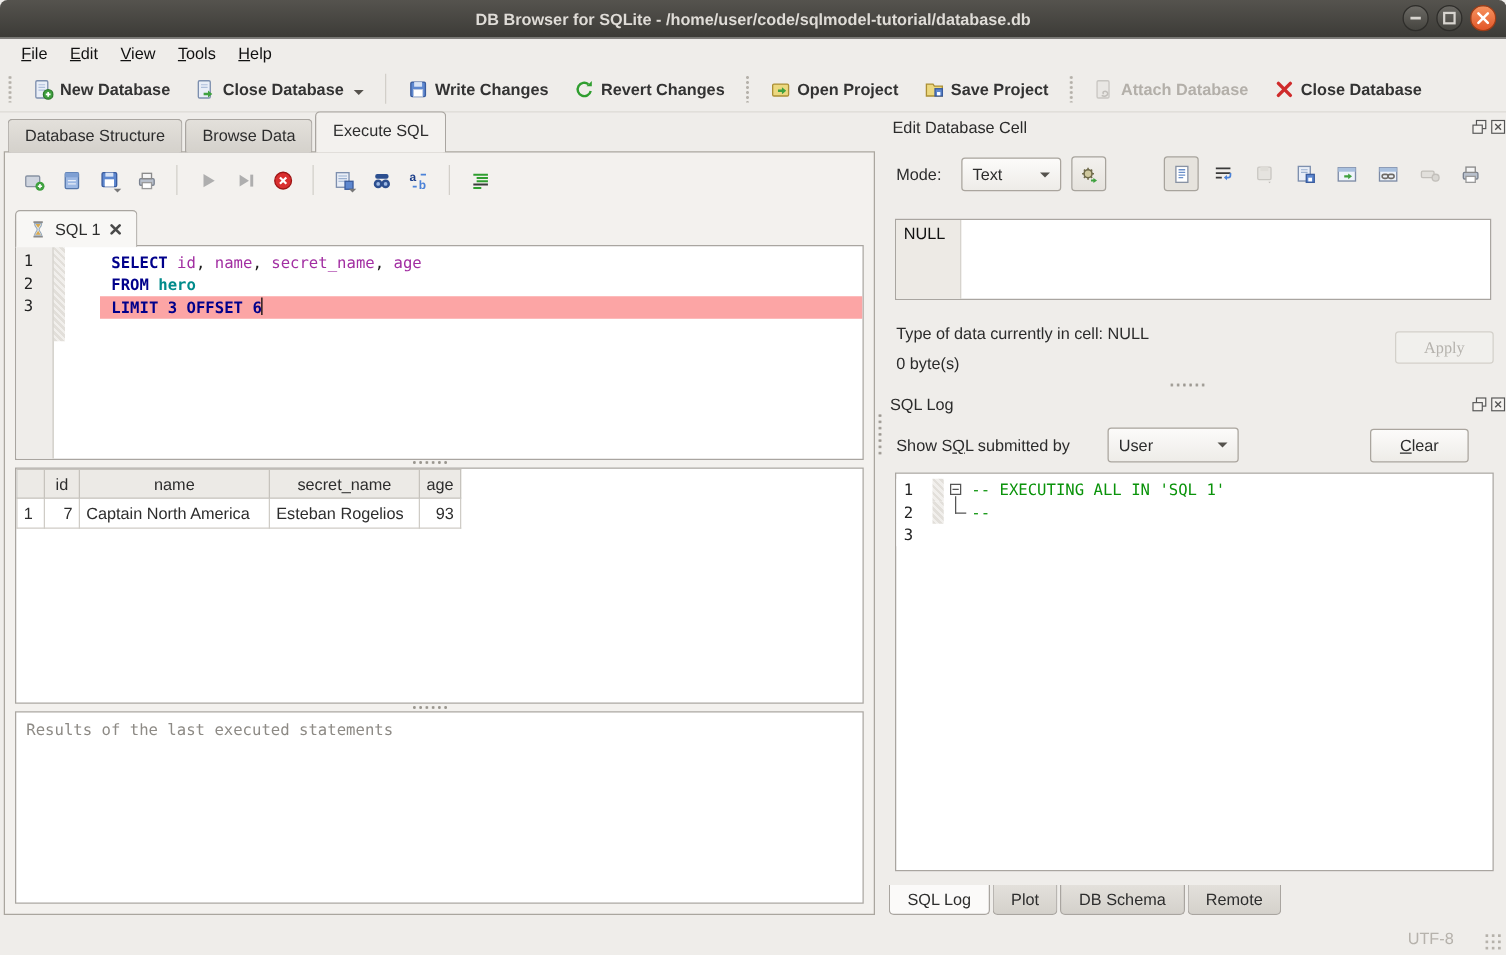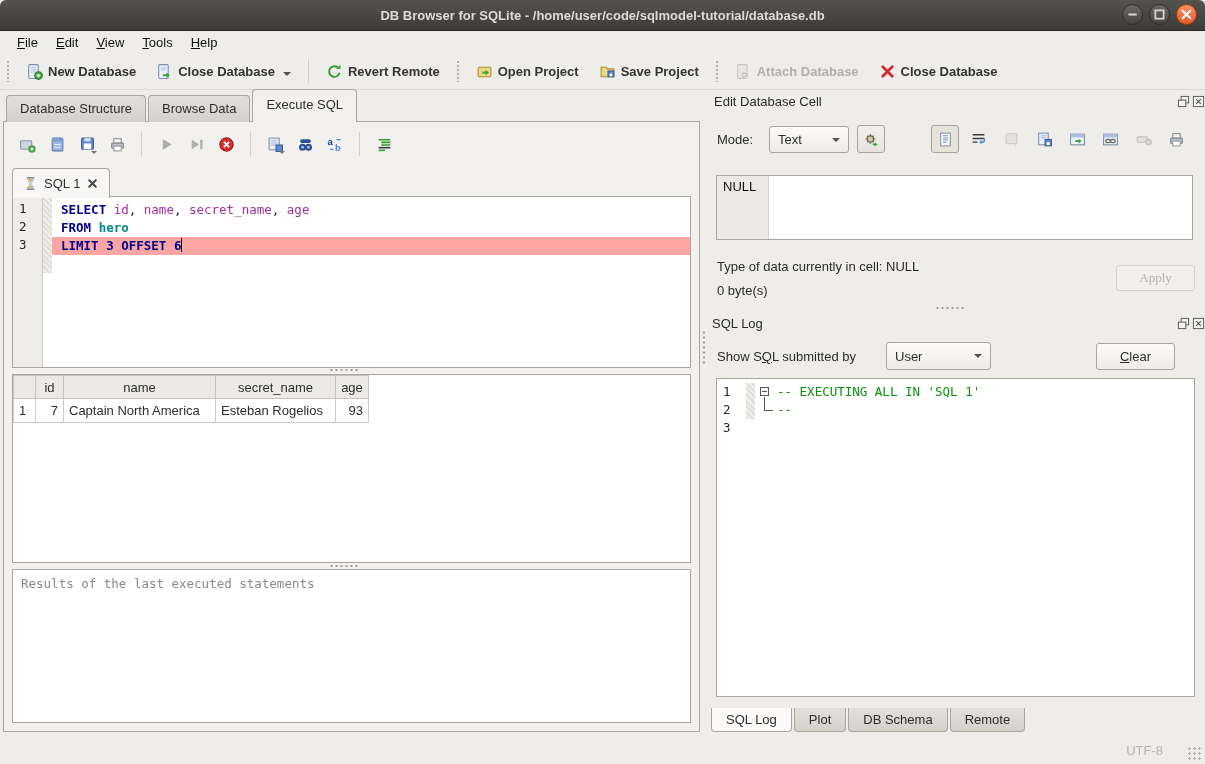--- a/index.html
+++ b/index.html
@@ -58,21 +58,21 @@
 
   
   .editor{position:absolute;left:8px;top:74px;width:679px;height:172px;background:#fff;
     border:1px solid #a9a5a0;box-sizing:border-box;overflow:hidden;}
   .gutter{position:absolute;left:0;top:0;bottom:0;width:29px;background:#efedea;border-right:1px solid #cdcac4;}
   .gutter .ln{position:absolute;left:6px;width:18px;font-family:"DejaVu Sans Mono",monospace;font-size:12.5px;color:#222;}
   .hatch{position:absolute;left:30px;top:0;width:9px;height:76px;
     background:repeating-linear-gradient(45deg,#e2dfda 0 2px,#f1efec 2px 4px);}
   .ed-lines{position:absolute;left:39px;right:0;top:0;}
   .ed-line{height:18px;line-height:18px;white-space:pre;font-family:"DejaVu Sans Mono",monospace;
-    font-size:12.5px;padding-left:9px;}
+    font-size:12.5px;padding-left:9px;margin-left:28px;}
   .ed-line.current{background:#fca5a5;}
   .tk-kw{color:#00008b;font-weight:bold;}
   .tk-id{color:#a22ea2;}
   .tk-tbl{color:#008b8b;font-weight:bold;}
   .tk-num{color:#00008b;font-weight:bold;}
   .tk-pl{color:#1a1a1a;}
   .cursor{display:inline-block;width:1px;height:14px;background:#000;vertical-align:-2px;}
 
   
   .dots-h{position:absolute;width:30px;height:4px;
@@ -192,24 +192,32 @@
           <path d="M4.5 4.5h5M4.5 6.5h5" stroke="#aebfdb" stroke-width=".9"></path>
           <path d="M6.5 11.5h4.6" stroke="#3fa13f" stroke-width="1.9"></path>
           <path d="M9.8 8.9l3.2 2.6-3.2 2.6z" fill="#3fa13f"></path>
         </svg>
       <span>Close Database</span>
       <span class="caret"></span>
     </div>
     <div class="sep-v"></div>
     <div class="tbtn">
       <svg viewBox="0 0 16 16">
+          <rect x="2.5" y="2.5" width="11" height="11" rx="1" fill="#5d87cf" stroke="#3a5c9e"></rect>
+          <rect x="5" y="2.5" width="6" height="3.5" fill="#d7e3f6"></rect>
+          <rect x="4.5" y="8" width="7" height="5.5" fill="#fff" stroke="#b9c6dd" stroke-width=".5"></rect>
+        </svg>
+      <span>Write Changes</span>
+    </div>
+    <div class="tbtn">
+      <svg viewBox="0 0 16 16">
           <path d="M12.8 9.2A5 5 0 1 1 11 4.1" fill="none" stroke="#2f9e2f" stroke-width="1.8"></path>
           <path d="M13.6 1.6v4h-4z" fill="#2f9e2f"></path>
         </svg>
-      <span>Revert Remote</span>
+      <span>Revert Changes</span>
     </div>
     <div class="grip-v"></div>
     <div class="tbtn">
       <svg viewBox="0 0 16 16">
           <rect x="2" y="4" width="12" height="9" rx="1" fill="#ecd87f" stroke="#ab8f35"></rect>
           <path d="M6 9h4.6" stroke="#3fa13f" stroke-width="1.9"></path>
           <path d="M9 6.4L12.2 9 9 11.6z" fill="#3fa13f"></path>
         </svg>
       <span>Open Project</span>
     </div>

